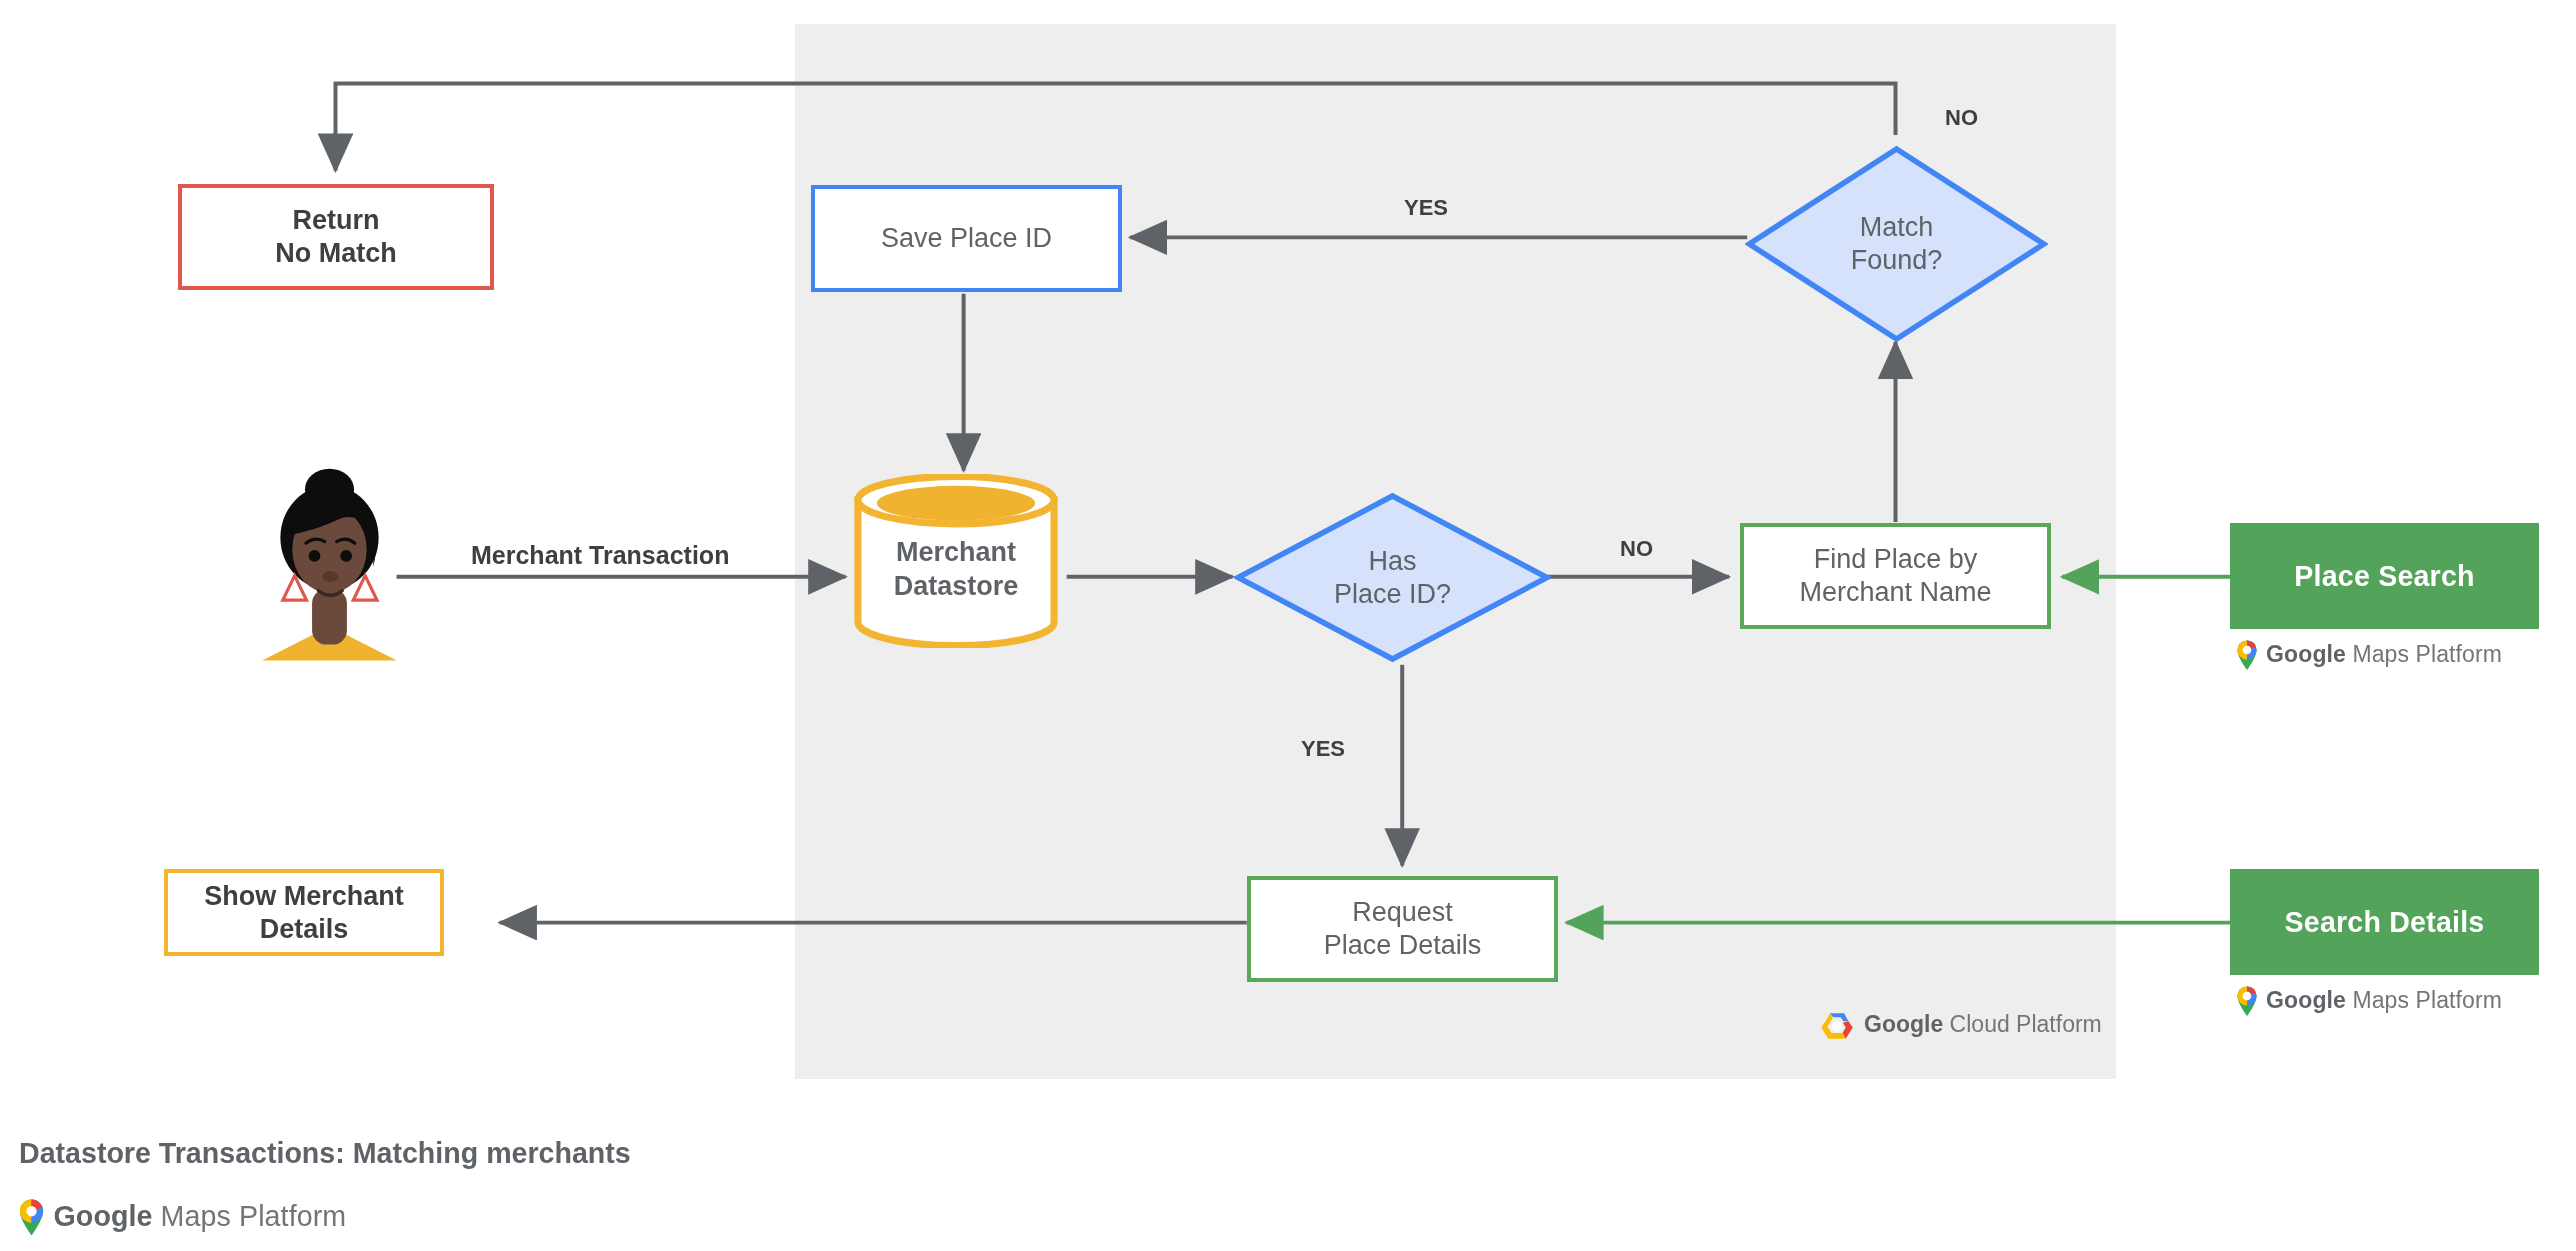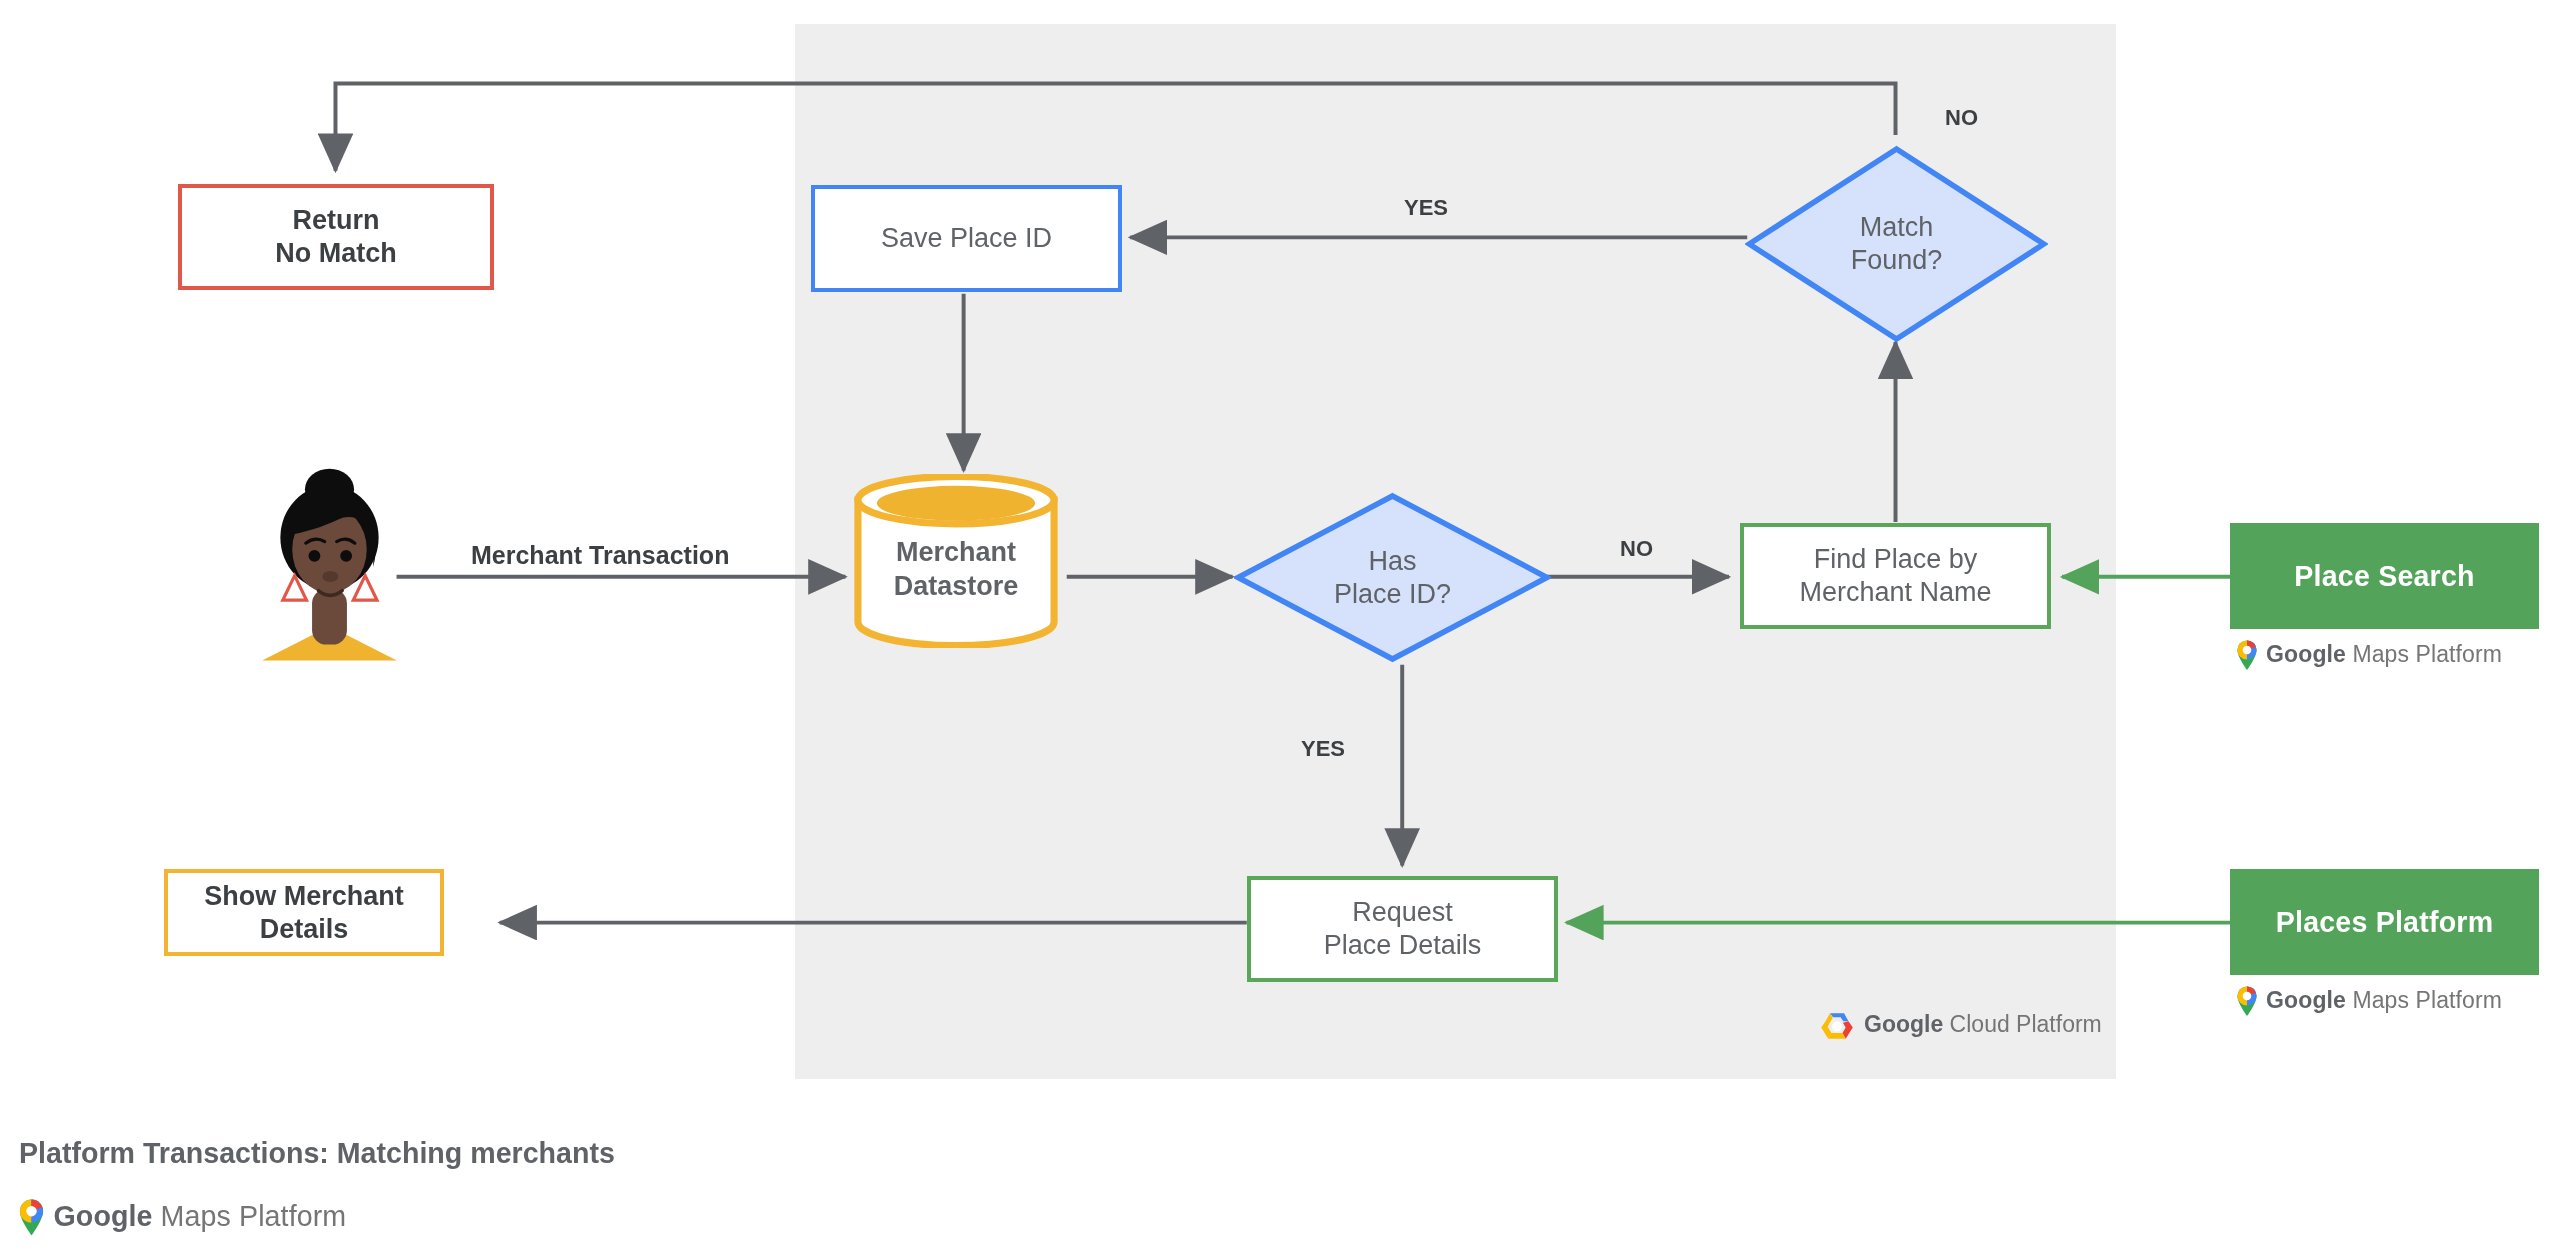--- a/index.html
+++ b/index.html
@@ -250,21 +250,21 @@
   <div class="node node-yellow" style="left:164px; top:869px; width:280px; height:87px;">
     <span class="lbl txt-dark">Show Merchant
 Details</span>
   </div>
 
   <div class="api-chip" style="left:2230px; top:523px; width:309px; height:106px;">
     <span>Place Search</span>
   </div>
 
   <div class="api-chip" style="left:2230px; top:869px; width:309px; height:106px;">
-    <span>Places Platform</span>
+    <span>Search Details</span>
   </div>
 
   <div class="flow-label" style="left:471px; top:541px;">
     <span>Merchant Transaction</span>
   </div>
 
   <div class="edge-label" style="left:1620px; top:536px;">
     <span>NO</span>
   </div>
 
@@ -345,21 +345,21 @@
       <path d="M9 35 L31 35 L27 28 L13 28 Z" fill="#fbbc04"></path>
       <circle cx="20" cy="19.5" r="9.5" fill="#ea4335" opacity="0"></circle>
       <circle cx="20" cy="19.5" r="6.5" fill="#ffffff"></circle>
     </svg>
     <span class="wordmark">
       <b>Google</b><span> Cloud Platform</span>
     </span>
   </div>
 
   <div id="footer-title">
-    <span>Platform Transactions: Matching merchants</span>
+    <span>Datastore Transactions: Matching merchants</span>
   </div>
 
   <div class="gmp-logo" id="footer-logo">
     <svg width="29" height="40" viewBox="0 0 30 40" xmlns="http://www.w3.org/2000/svg">
       <path d="M15 40 C15 40 3 24 3 15 A12 12 0 0 1 27 15 C27 24 15 40 15 40 Z" fill="#34a853"></path>
       <path d="M3 15 A12 12 0 0 1 15 3 L15 27 A12 12 0 0 1 3 15 Z" fill="#fbbc04"></path>
       <path d="M15 3 A12 12 0 0 1 27 15 A12 12 0 0 1 15 27 Z" fill="#4285f4"></path>
       <path d="M15 3 A12 12 0 0 1 26 11 L15 15 Z" fill="#ea4335"></path>
       <circle cx="15" cy="15" r="5.4" fill="#ffffff"></circle>
     </svg>

